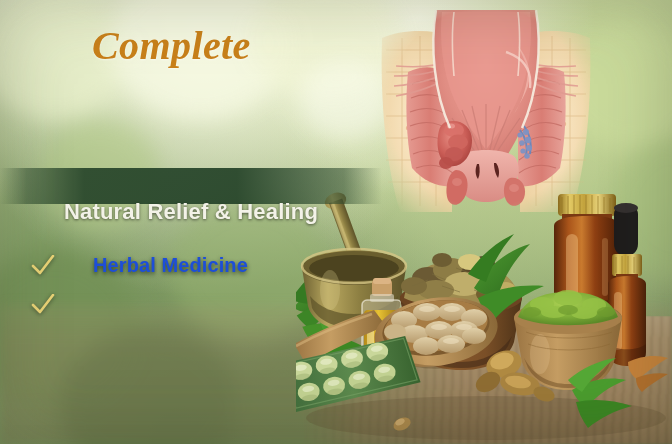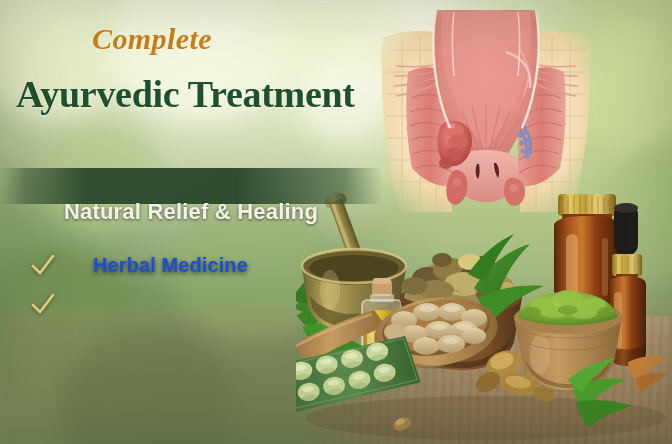--- a/index.html
+++ b/index.html
@@ -39,21 +39,21 @@
     -webkit-mask-image:linear-gradient(90deg,rgba(0,0,0,0) 0%,rgba(0,0,0,.55) 16%,#000 45%,#000 100%);
             mask-image:linear-gradient(90deg,rgba(0,0,0,0) 0%,rgba(0,0,0,.55) 16%,#000 45%,#000 100%);
     filter:blur(1.2px);
     opacity:.95;
   }
   
   .textcol{position:absolute;left:0;top:0;width:380px;height:444px;}
   .title-complete{
     position:absolute;left:92px;top:22px;
     font-family:"Liberation Serif",serif;font-style:italic;font-weight:700;
-    font-size:30px;letter-spacing:.4px;color:#c9801a;
+    font-size:40px;letter-spacing:.4px;color:#c9801a;
     text-shadow:0 1px 2px rgba(255,255,255,.55);
   }
   .title-main{
     position:absolute;left:16px;top:72px;
     font-family:"Liberation Serif",serif;font-weight:700;
     font-size:38px;letter-spacing:-.3px;color:#1f4f2e;
     text-shadow:0 1px 2px rgba(255,255,255,.5);
     white-space:nowrap;
   }
   .title-sub{
@@ -558,21 +558,20 @@
         <ellipse cx="106" cy="238" rx="9" ry="6" fill="#a8854a" transform="rotate(-24 106 238)"></ellipse>
         <ellipse cx="104" cy="236" rx="5" ry="3" fill="#c5a368" transform="rotate(-24 104 236)"></ellipse>
       </g>
     </svg>
   </div>
 
   <div class="textcol">
 
     <div class="title-complete">Complete</div>
 
-    <div class="title-main">Ayurvedic Treatment</div>
 
 
     <div class="ribbon"></div>
     <div class="ribbon-text">Natural Relief &amp; Healing</div>
 
     <div class="bullets">
 
       <div class="bullet">
         <span class="check">
           <svg width="24" height="22" viewBox="0 0 24 22">

